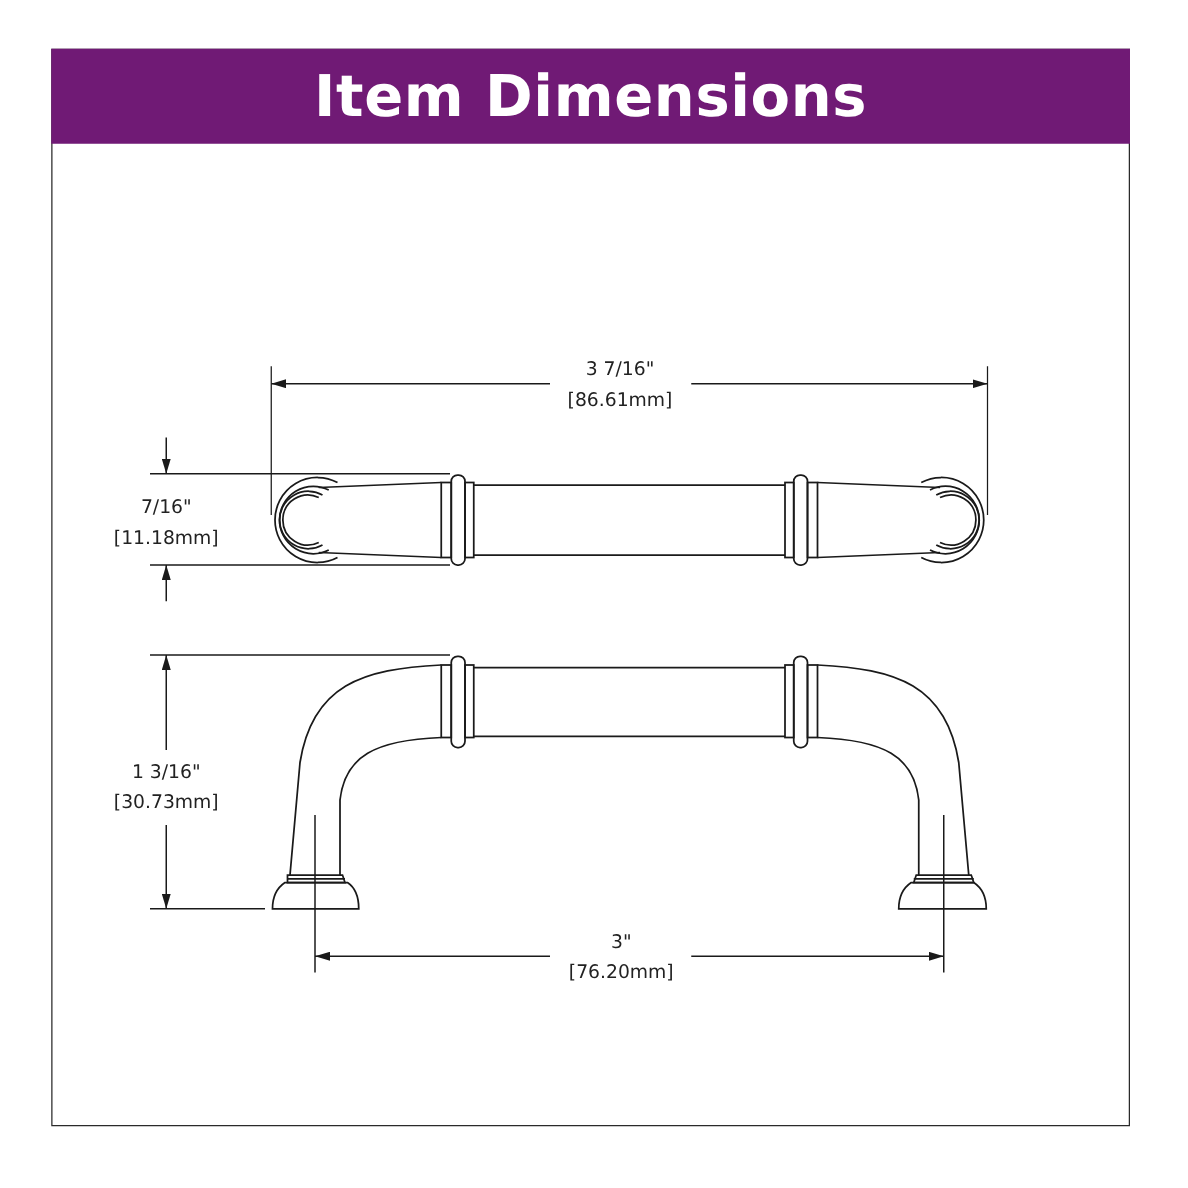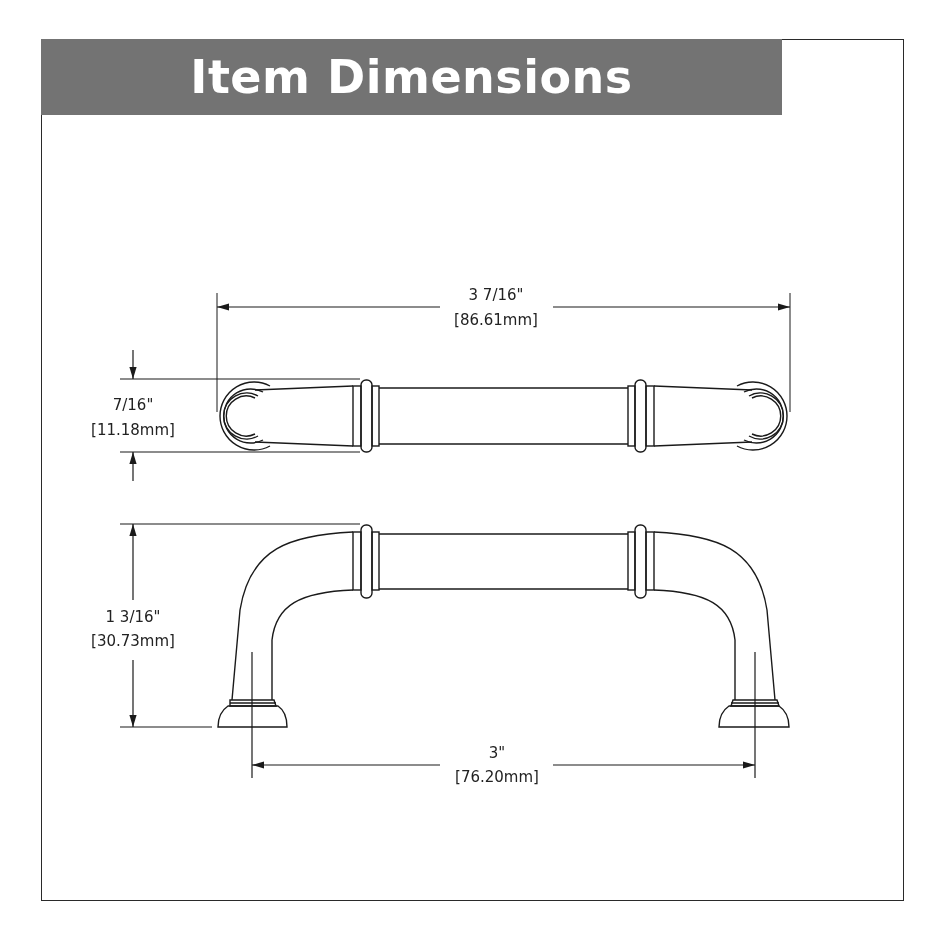--- a/index.html
+++ b/index.html
@@ -1,18 +1,18 @@
 <!DOCTYPE html>
 <html><head>
 <meta charset="utf-8">
 <style>
   html, body { margin: 0; padding: 0; background: #ffffff; }
   body { width: 950px; height: 950px; position: relative; overflow: hidden; font-family: "DejaVu Sans", sans-serif; }
   .frame { position: absolute; left: 41px; top: 39px; width: 863px; height: 862px; border: 1px solid #2a2a2a; box-sizing: border-box; background: #fff; }
-  .header { position: absolute; left: 41px; top: 39px; width: 741px; height: 76px; background: #737373; display: flex; align-items: center; justify-content: center; text-align: center; }
+  .header { position: absolute; left: 41px; top: 39px; width: 863px; height: 76px; background: #701a75; display: flex; align-items: center; justify-content: center; text-align: center; }
   .header-title { color: #ffffff; font-family: "DejaVu Sans", sans-serif; font-weight: bold; font-size: 46px; letter-spacing: 0.5px; }
   svg.drawing { position: absolute; left: 0; top: 0; }
   .lbl { font-family: "DejaVu Sans", sans-serif; font-size: 15px; fill: #222; }
 </style>
 </head>
 <body>
 
 <div class="frame"></div>
 <div class="header">
   <span class="header-title">Item Dimensions</span>

